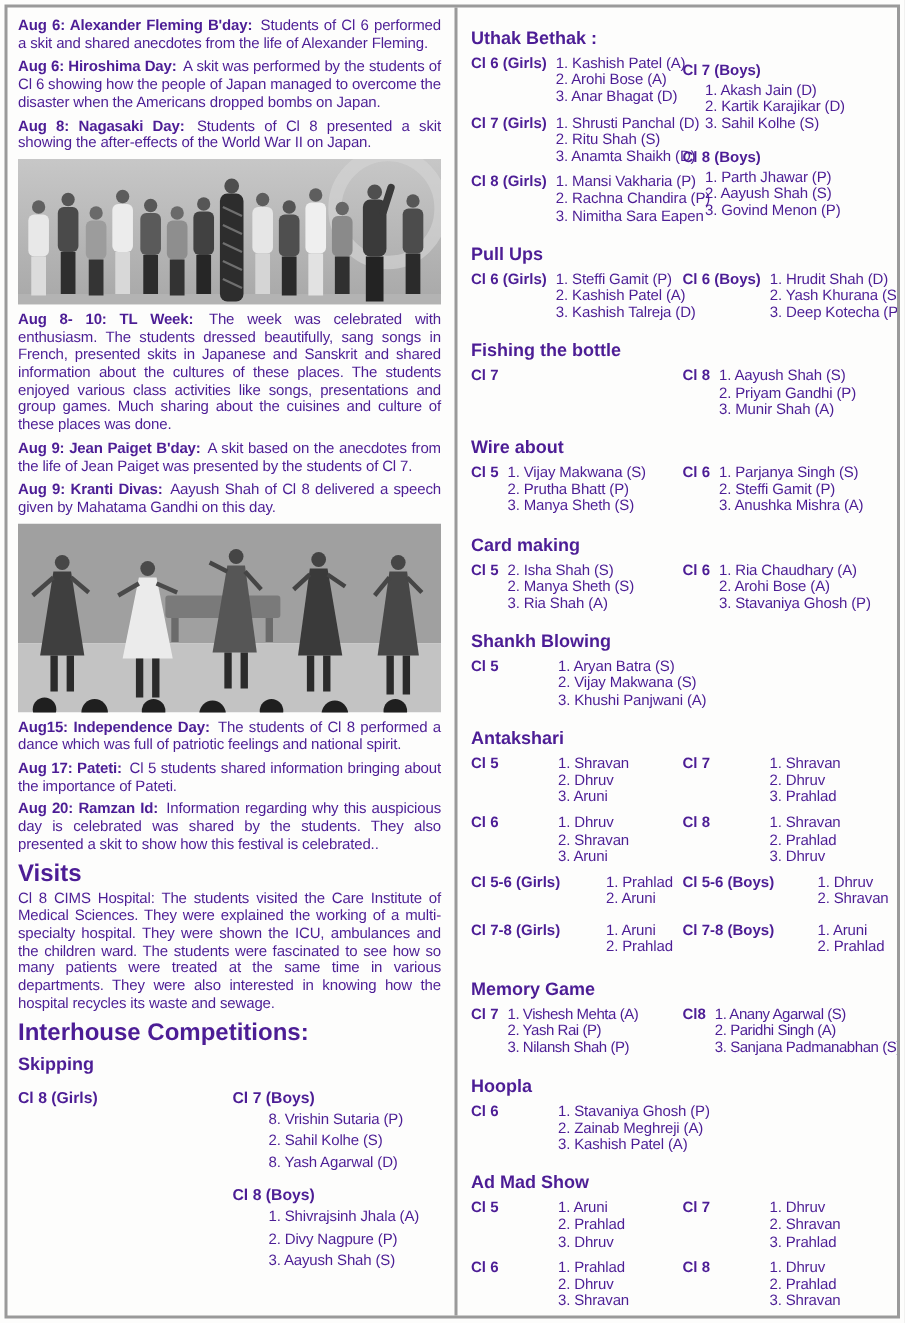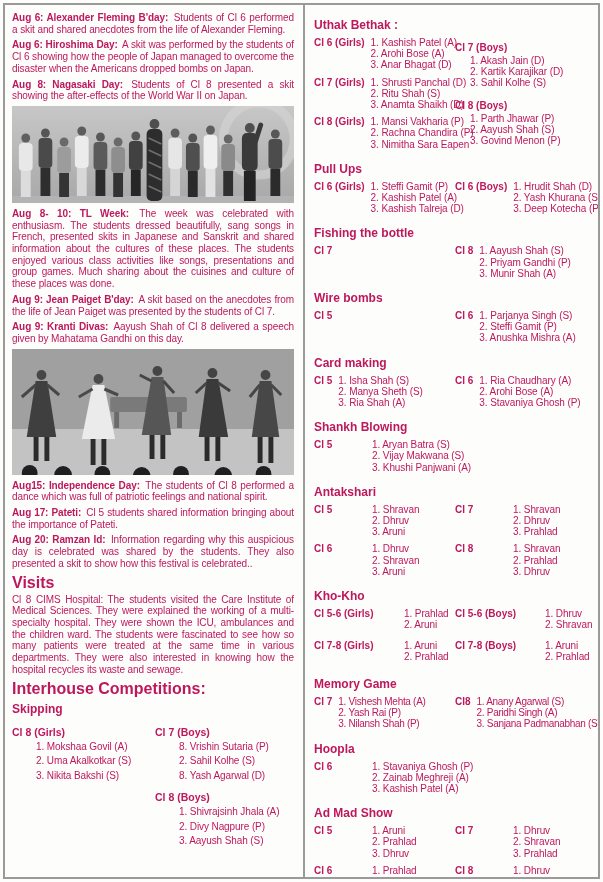--- a/index.html
+++ b/index.html
@@ -1,17 +1,17 @@
 <!DOCTYPE html>
 <html><head>
 <meta charset="utf-8">
 <style>
   html,body{margin:0;padding:0;background:#e8e8e8;}
   .page{width:603px;height:882px;background:#fdfdfc;position:relative;
-        font-family:"Liberation Sans",sans-serif;color:#be185d;box-sizing:border-box;
+        font-family:"Liberation Sans",sans-serif;color:#4c1d95;box-sizing:border-box;
         margin:0 auto;overflow:hidden;padding-left:28px;}
   .frame{position:absolute;top:3px;left:3px;right:3px;bottom:3px;border:2px solid #9a9a9a;
          box-sizing:border-box;display:flex;}
   .col-left{width:300px;box-sizing:border-box;padding:7px 9px 4px 7px;
             border-right:2px solid #9a9a9a;overflow:hidden;}
   .col-right{flex:1;box-sizing:border-box;padding:7px 6px 4px 9px;overflow:hidden;}
 
   .para{font-size:10px;line-height:11.7px;text-align:justify;margin:0 0 4px 0;
         letter-spacing:-0.1px;}
   .para .lead{font-weight:bold;margin-right:2px;}
@@ -211,25 +211,21 @@
 
       <div class="h-minor">Visits</div>
       <p class="para"><span>Cl 8 CIMS Hospital:</span> <span>The students visited the Care Institute of Medical Sciences. They were explained the working of a multi-specialty hospital. They were shown the ICU, ambulances and the children ward. The students were fascinated to see how so many patients were treated at the same time in various departments. They were also interested in knowing how the hospital recycles its waste and sewage.</span></p>
 
       <div class="h-minor">Interhouse Competitions:</div>
 
       <div id="skipping-section" class="section" data-section="skipping">
         <div class="sec-heading">Skipping</div>
         <div class="sec-cols" id="skipping-cols">
             <div class="sec-col">
-              <div class="grp"><span class="grp-label">Cl 8 (Girls)</span><div class="grp-items">
-                  <div class="grp-item">1. Mokshaa Govil (A)</div>
-                  <div class="grp-item">2. Uma Akalkotkar (S)</div>
-                  <div class="grp-item">3. Nikita Bakshi (S)</div>
-                </div></div>
+              <div class="grp"><span class="grp-label">Cl 8 (Girls)</span></div>
             </div>
             <div class="sec-col">
               <div class="grp"><span class="grp-label">Cl 7 (Boys)</span><div class="grp-items">
                   <div class="grp-item">8. Vrishin Sutaria (P)</div>
                   <div class="grp-item">2. Sahil Kolhe (S)</div>
                   <div class="grp-item">8. Yash Agarwal (D)</div>
                 </div></div>
               <div class="grp"><span class="grp-label">Cl 8 (Boys)</span><div class="grp-items">
                   <div class="grp-item">1. Shivrajsinh Jhala (A)</div>
                   <div class="grp-item">2. Divy Nagpure (P)</div>
@@ -323,25 +319,30 @@
                 <div class="grp-items">
                   <div class="grp-item">1. Aayush Shah (S)</div>
                   <div class="grp-item">2. Priyam Gandhi (P)</div>
                   <div class="grp-item">3. Munir Shah (A)</div>
                 </div>
               </div>
             </div>
           </div>
         </div>
         <div class="section" data-section="wire-game">
-          <div class="sec-heading">Wire bombs</div>
+          <div class="sec-heading">Wire about</div>
           <div class="sec-cols">
             <div class="sec-col">
               <div class="grp">
                 <span class="grp-label">Cl 5</span>
+                <div class="grp-items">
+                  <div class="grp-item">1. Vijay Makwana (S)</div>
+                  <div class="grp-item">2. Prutha Bhatt (P)</div>
+                  <div class="grp-item">3. Manya Sheth (S)</div>
+                </div>
               </div>
             </div>
             <div class="sec-col">
               <div class="grp">
                 <span class="grp-label">Cl 6</span>
                 <div class="grp-items">
                   <div class="grp-item">1. Parjanya Singh (S)</div>
                   <div class="grp-item">2. Steffi Gamit (P)</div>
                   <div class="grp-item">3. Anushka Mishra (A)</div>
                 </div>
@@ -349,21 +350,21 @@
             </div>
           </div>
         </div>
         <div class="section" data-section="card-making">
           <div class="sec-heading">Card making</div>
           <div class="sec-cols">
             <div class="sec-col">
               <div class="grp">
                 <span class="grp-label">Cl 5</span>
                 <div class="grp-items">
-                  <div class="grp-item">1. Isha Shah (S)</div>
+                  <div class="grp-item">2. Isha Shah (S)</div>
                   <div class="grp-item">2. Manya Sheth (S)</div>
                   <div class="grp-item">3. Ria Shah (A)</div>
                 </div>
               </div>
             </div>
             <div class="sec-col">
               <div class="grp">
                 <span class="grp-label">Cl 6</span>
                 <div class="grp-items">
                   <div class="grp-item">1. Ria Chaudhary (A)</div>
@@ -425,21 +426,20 @@
                 <div class="grp-items">
                   <div class="grp-item">1. Shravan</div>
                   <div class="grp-item">2. Prahlad</div>
                   <div class="grp-item">3. Dhruv</div>
                 </div>
               </div>
             </div>
           </div>
         </div>
         <div class="section" data-section="kho-kho">
-          <div class="sec-heading">Kho-Kho</div>
           <div class="sec-cols">
             <div class="sec-col">
               <div class="grp">
                 <span class="grp-label">Cl 5-6 (Girls)</span>
                 <div class="grp-items">
                   <div class="grp-item">1. Prahlad</div>
                   <div class="grp-item">2. Aruni</div>
                 </div>
               </div>
               <div class="grp">

